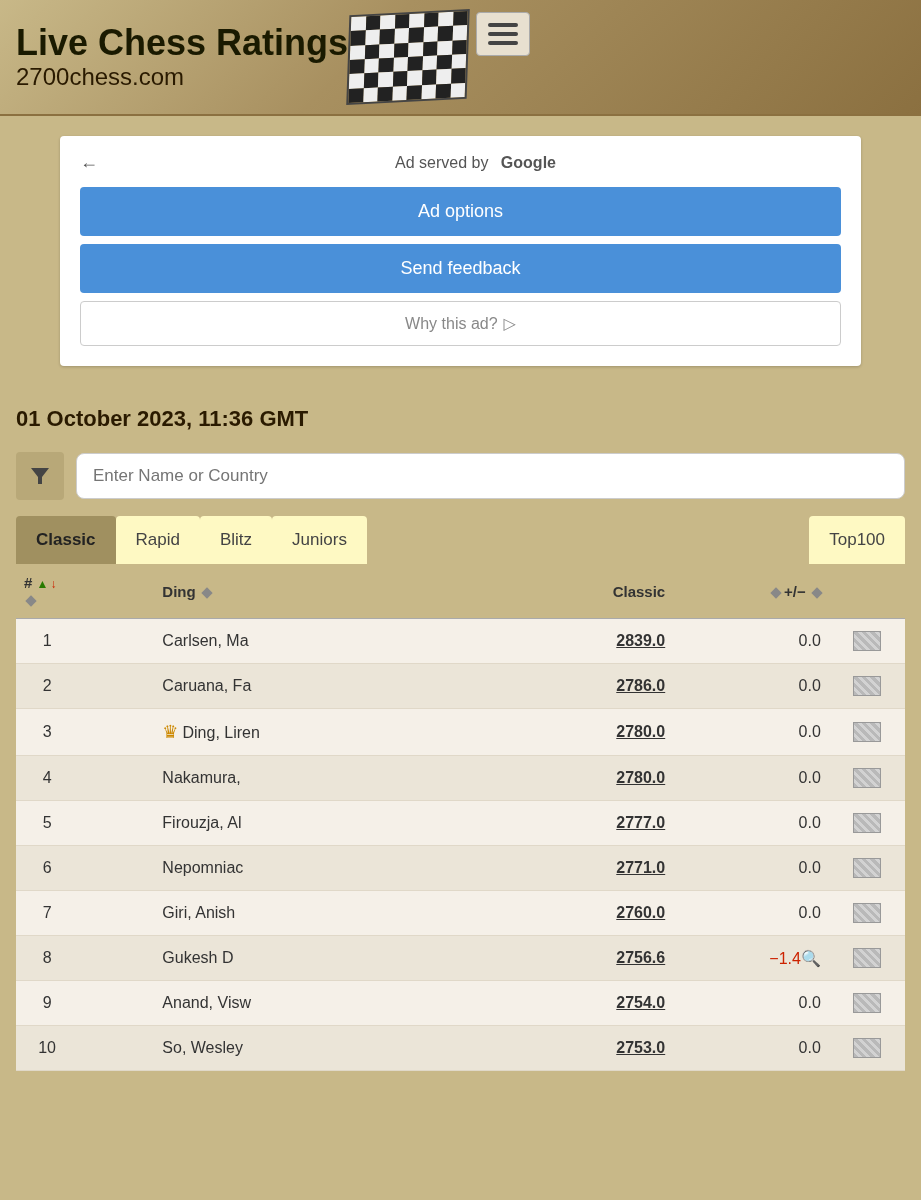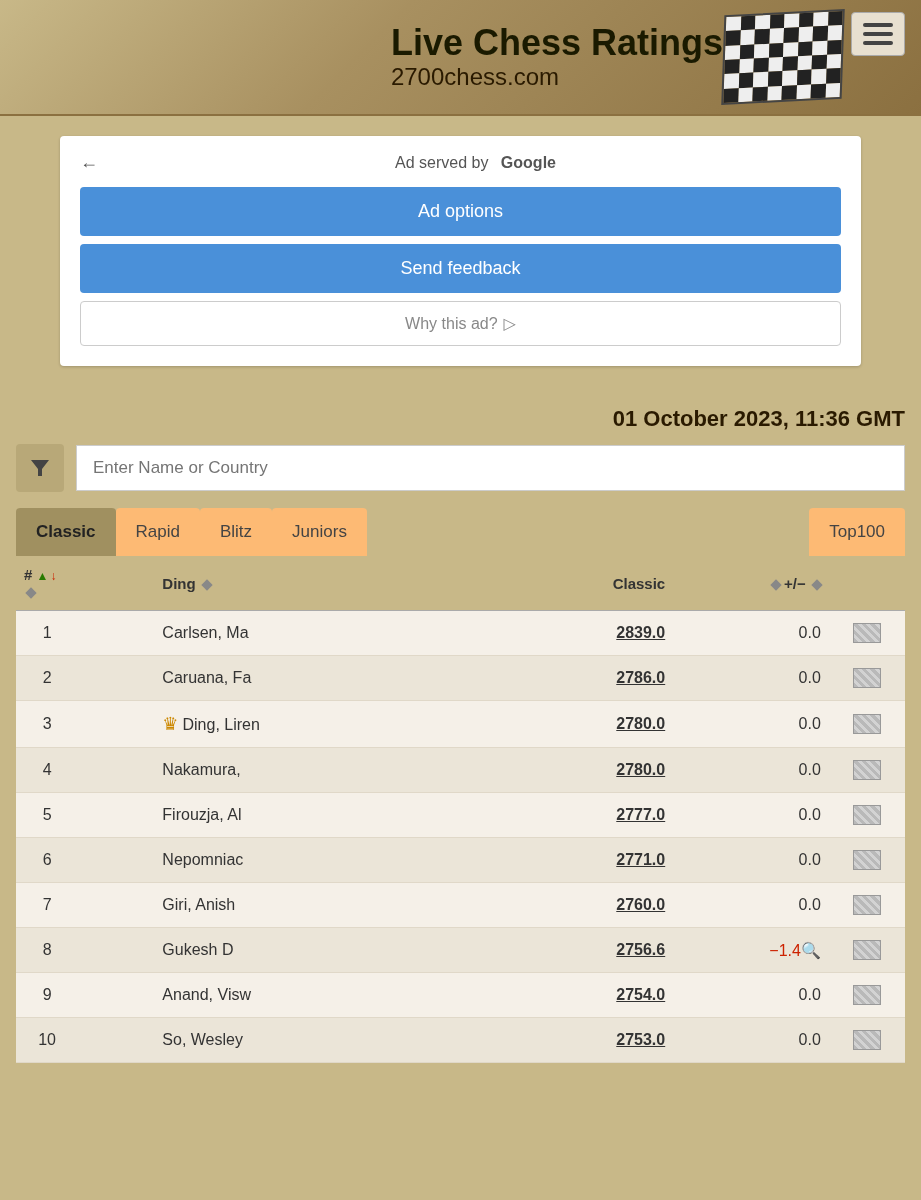--- a/index.html
+++ b/index.html
@@ -9,21 +9,21 @@
       width: 921px;
       min-height: 1200px;
     }
 
     
     .header {
       background: linear-gradient(135deg, #c8b888 0%, #a89060 40%, #8b7040 100%);
       padding: 12px 16px;
       display: flex;
       align-items: center;
-      justify-content: flex-end;
+      justify-content: flex-start;
       border-bottom: 2px solid #8b7040;
       position: relative;
       overflow: hidden;
     }
     .header-left {}
     .header-title {
       font-size: 36px;
       font-weight: bold;
       color: #1a1a00;
       line-height: 1.1;
@@ -127,22 +127,22 @@
       cursor: pointer;
       text-align: center;
       display: flex;
       align-items: center;
       justify-content: center;
       gap: 6px;
     }
 
     
     .date-section {
-      text-align: right;
-      padding: 20px 16px 12px;
+      text-align: left;
+      padding: 20px 16px 20px;
       font-size: 22px;
       font-weight: bold;
       color: #2a1a00;
     }
 
     
     .search-section {
       padding: 0 16px 16px;
       display: flex;
       align-items: center;
@@ -162,39 +162,39 @@
     }
     .filter-icon-svg {
       width: 24px;
       height: 24px;
     }
     .search-input {
       flex: 1;
       padding: 12px 16px;
       font-size: 17px;
       border: 1px solid #ccc;
-      border-radius: 0;
+      border-radius: 8px;
       color: #ec4899;
       background: white;
       outline: none;
     }
 
     
     .tabs-section {
       padding: 0 16px 0;
       display: flex;
       gap: 0;
     }
     .tab {
       padding: 14px 20px;
       font-size: 17px;
       cursor: pointer;
       border-radius: 4px 4px 0 0;
       color: #444;
-      background: #fdba74;
+      background: #fef9c3;
       border: none;
       outline: none;
     }
     .tab.active {
       background: #a09060;
       color: #222;
       font-weight: bold;
     }
     .tab-right {
       margin-left: auto;

